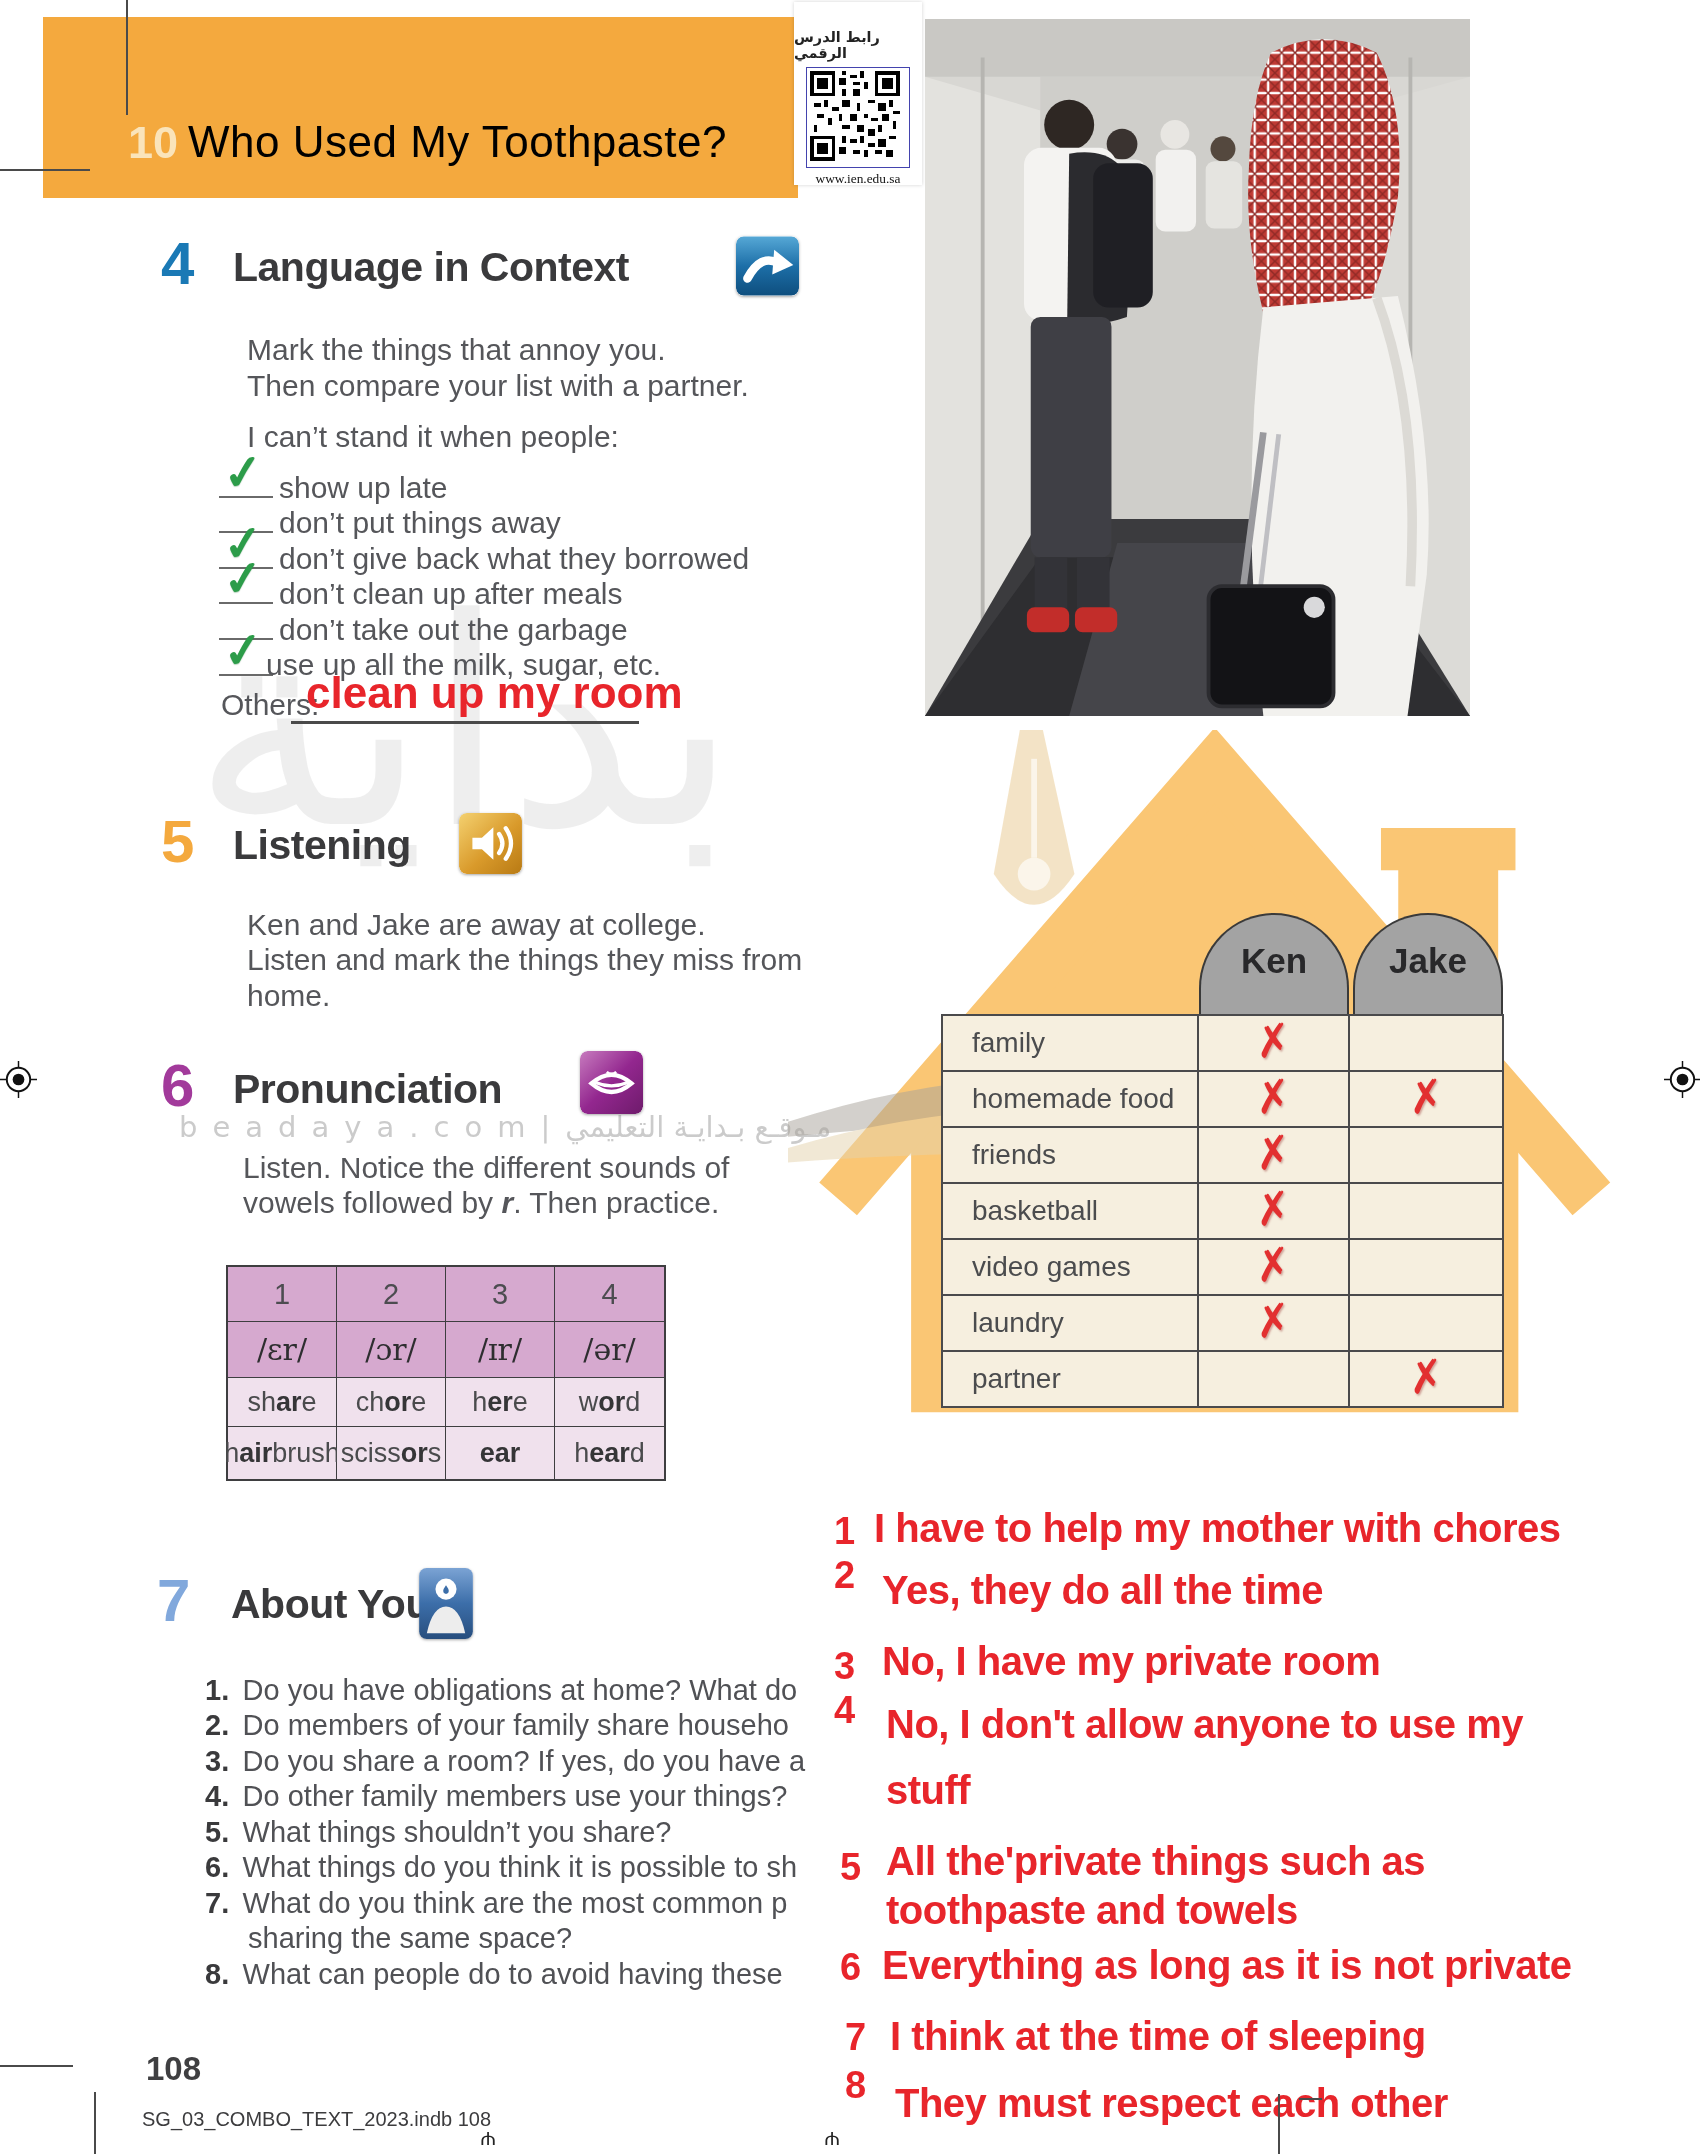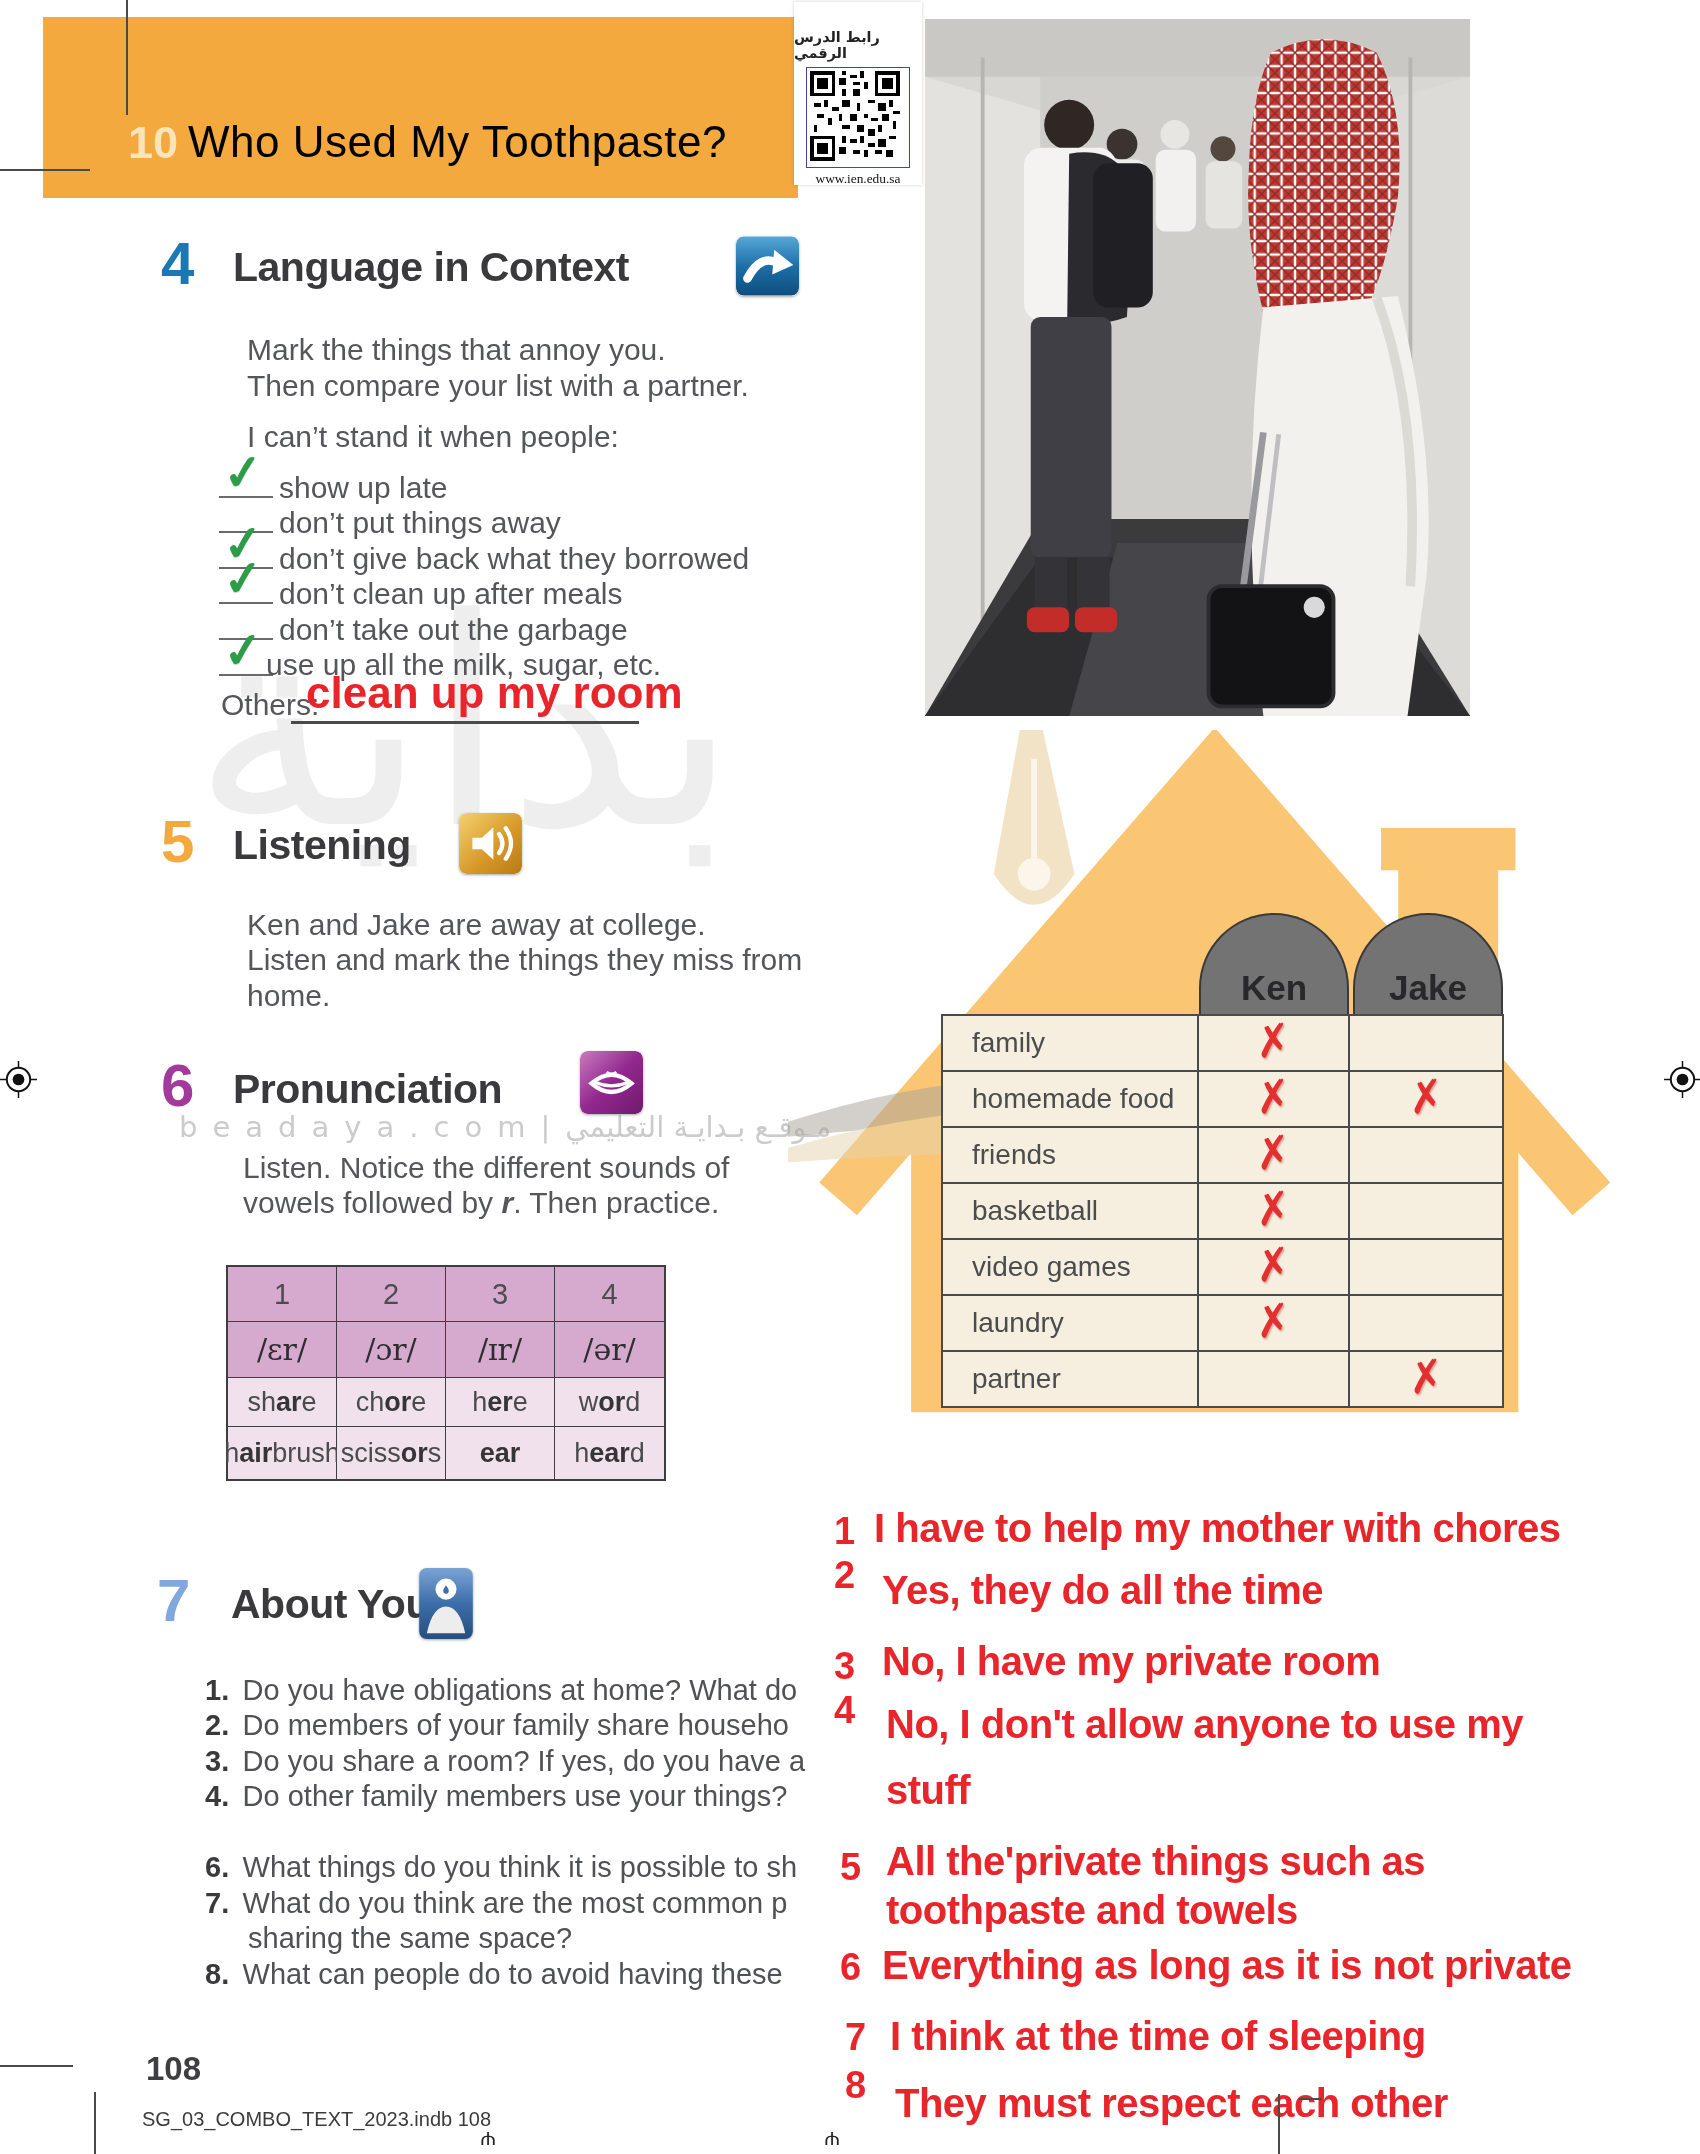--- a/index.html
+++ b/index.html
@@ -32,22 +32,22 @@
   .icon-sq{border-radius:7.7px;box-shadow:0 1px 2.9px rgba(0,0,0,.35);}
 
   
   .body-t{font-size:30px;color:#55565A;}
   .blank{border-bottom:2.4px solid #6a6a6a;}
   .check{font-size:48px;font-weight:bold;color:#2C9C49;transform:rotate(-6deg);
          text-shadow:0 1px 1px rgba(30,110,50,.3);}
   .red-ink{color:#E8252B;font-weight:bold;}
 
   
-  .arch{background:#737373;border:2.9px solid #3A3A3A;border-bottom:none;border-radius:77px 77px 0 0;
-        display:flex;justify-content:center;align-items:flex-end;}
+  .arch{background:#a3a3a3;border:2.9px solid #3A3A3A;border-bottom:none;border-radius:77px 77px 0 0;
+        display:flex;justify-content:center;align-items:center;}
   .arch span{font-size:35px;font-weight:bold;color:#28282A;padding-bottom:11.5px;}
   .htable{border:2.9px solid #4A4A4C;background:#F6EFDF;}
   .hrow{display:flex;height:54px;border-bottom:2.4px solid #4A4A4C;}
   .hrow:last-child{border-bottom:none;}
   .hlabel{width:256px;border-right:2.4px solid #4A4A4C;display:flex;align-items:center;
           padding-left:29px;font-size:28px;color:#4B4C4E;box-sizing:border-box;}
   .hcell{width:152px;border-right:2.4px solid #4A4A4C;display:flex;align-items:center;justify-content:center;box-sizing:border-box;}
   .hcell:last-child{border-right:none;}
   .xmark{font-family:"DejaVu Sans",sans-serif;font-size:44px;font-weight:bold;color:#E23030;
          transform:rotate(-8deg) translateY(-2.9px);text-shadow:1px 1.9px 1.9px rgba(140,30,30,.35);}
@@ -475,20 +475,21 @@
     <rect width="56" height="74" rx="4" fill="url(#persgrad)"></rect>
     <circle cx="28" cy="22" r="11" fill="#fff"></circle>
     <path d="M28,18 q6,8 0,9 q-6,-1 0,-9" fill="#3C6EA9"></path>
     <path d="M8,68 Q14,40 28,40 Q42,40 48,68 Z" fill="#EDEDED"></path>
   </svg>
 
   <div class="abs q-line" style="left:205px;top:1674px;"><b>1.</b><span>Do you have obligations at home? What do</span></div>
   <div class="abs q-line" style="left:205px;top:1709px;"><b>2.</b><span>Do members of your family share househo</span></div>
   <div class="abs q-line" style="left:205px;top:1745px;"><b>3.</b><span>Do you share a room? If yes, do you have a</span></div>
   <div class="abs q-line" style="left:205px;top:1780px;"><b>4.</b><span>Do other family members use your things?</span></div>
+  <div class="abs q-line" style="left:205px;top:1816px;"><b>5.</b><span>What things shouldn’t you share?</span></div>
   <div class="abs q-line" style="left:205px;top:1851px;"><b>6.</b><span>What things do you think it is possible to sh</span></div>
   <div class="abs q-line" style="left:205px;top:1887px;"><b>7.</b><span>What do you think are the most common p</span></div>
   <div class="abs q-line" style="left:248px;top:1922px;"><span>sharing the same space?</span></div>
   <div class="abs q-line" style="left:205px;top:1958px;"><b>8.</b><span>What can people do to avoid having these</span></div>
 
   <div class="abs ans-num" style="left:834px;top:1510px;">1</div>
   <div class="abs ans-txt" style="left:874px;top:1506px;">I have to help my mother with chores</div>
 
   <div class="abs ans-num" style="left:834px;top:1554px;">2</div>
   <div class="abs ans-txt" style="left:882px;top:1568px;">Yes, they do all the time</div>

